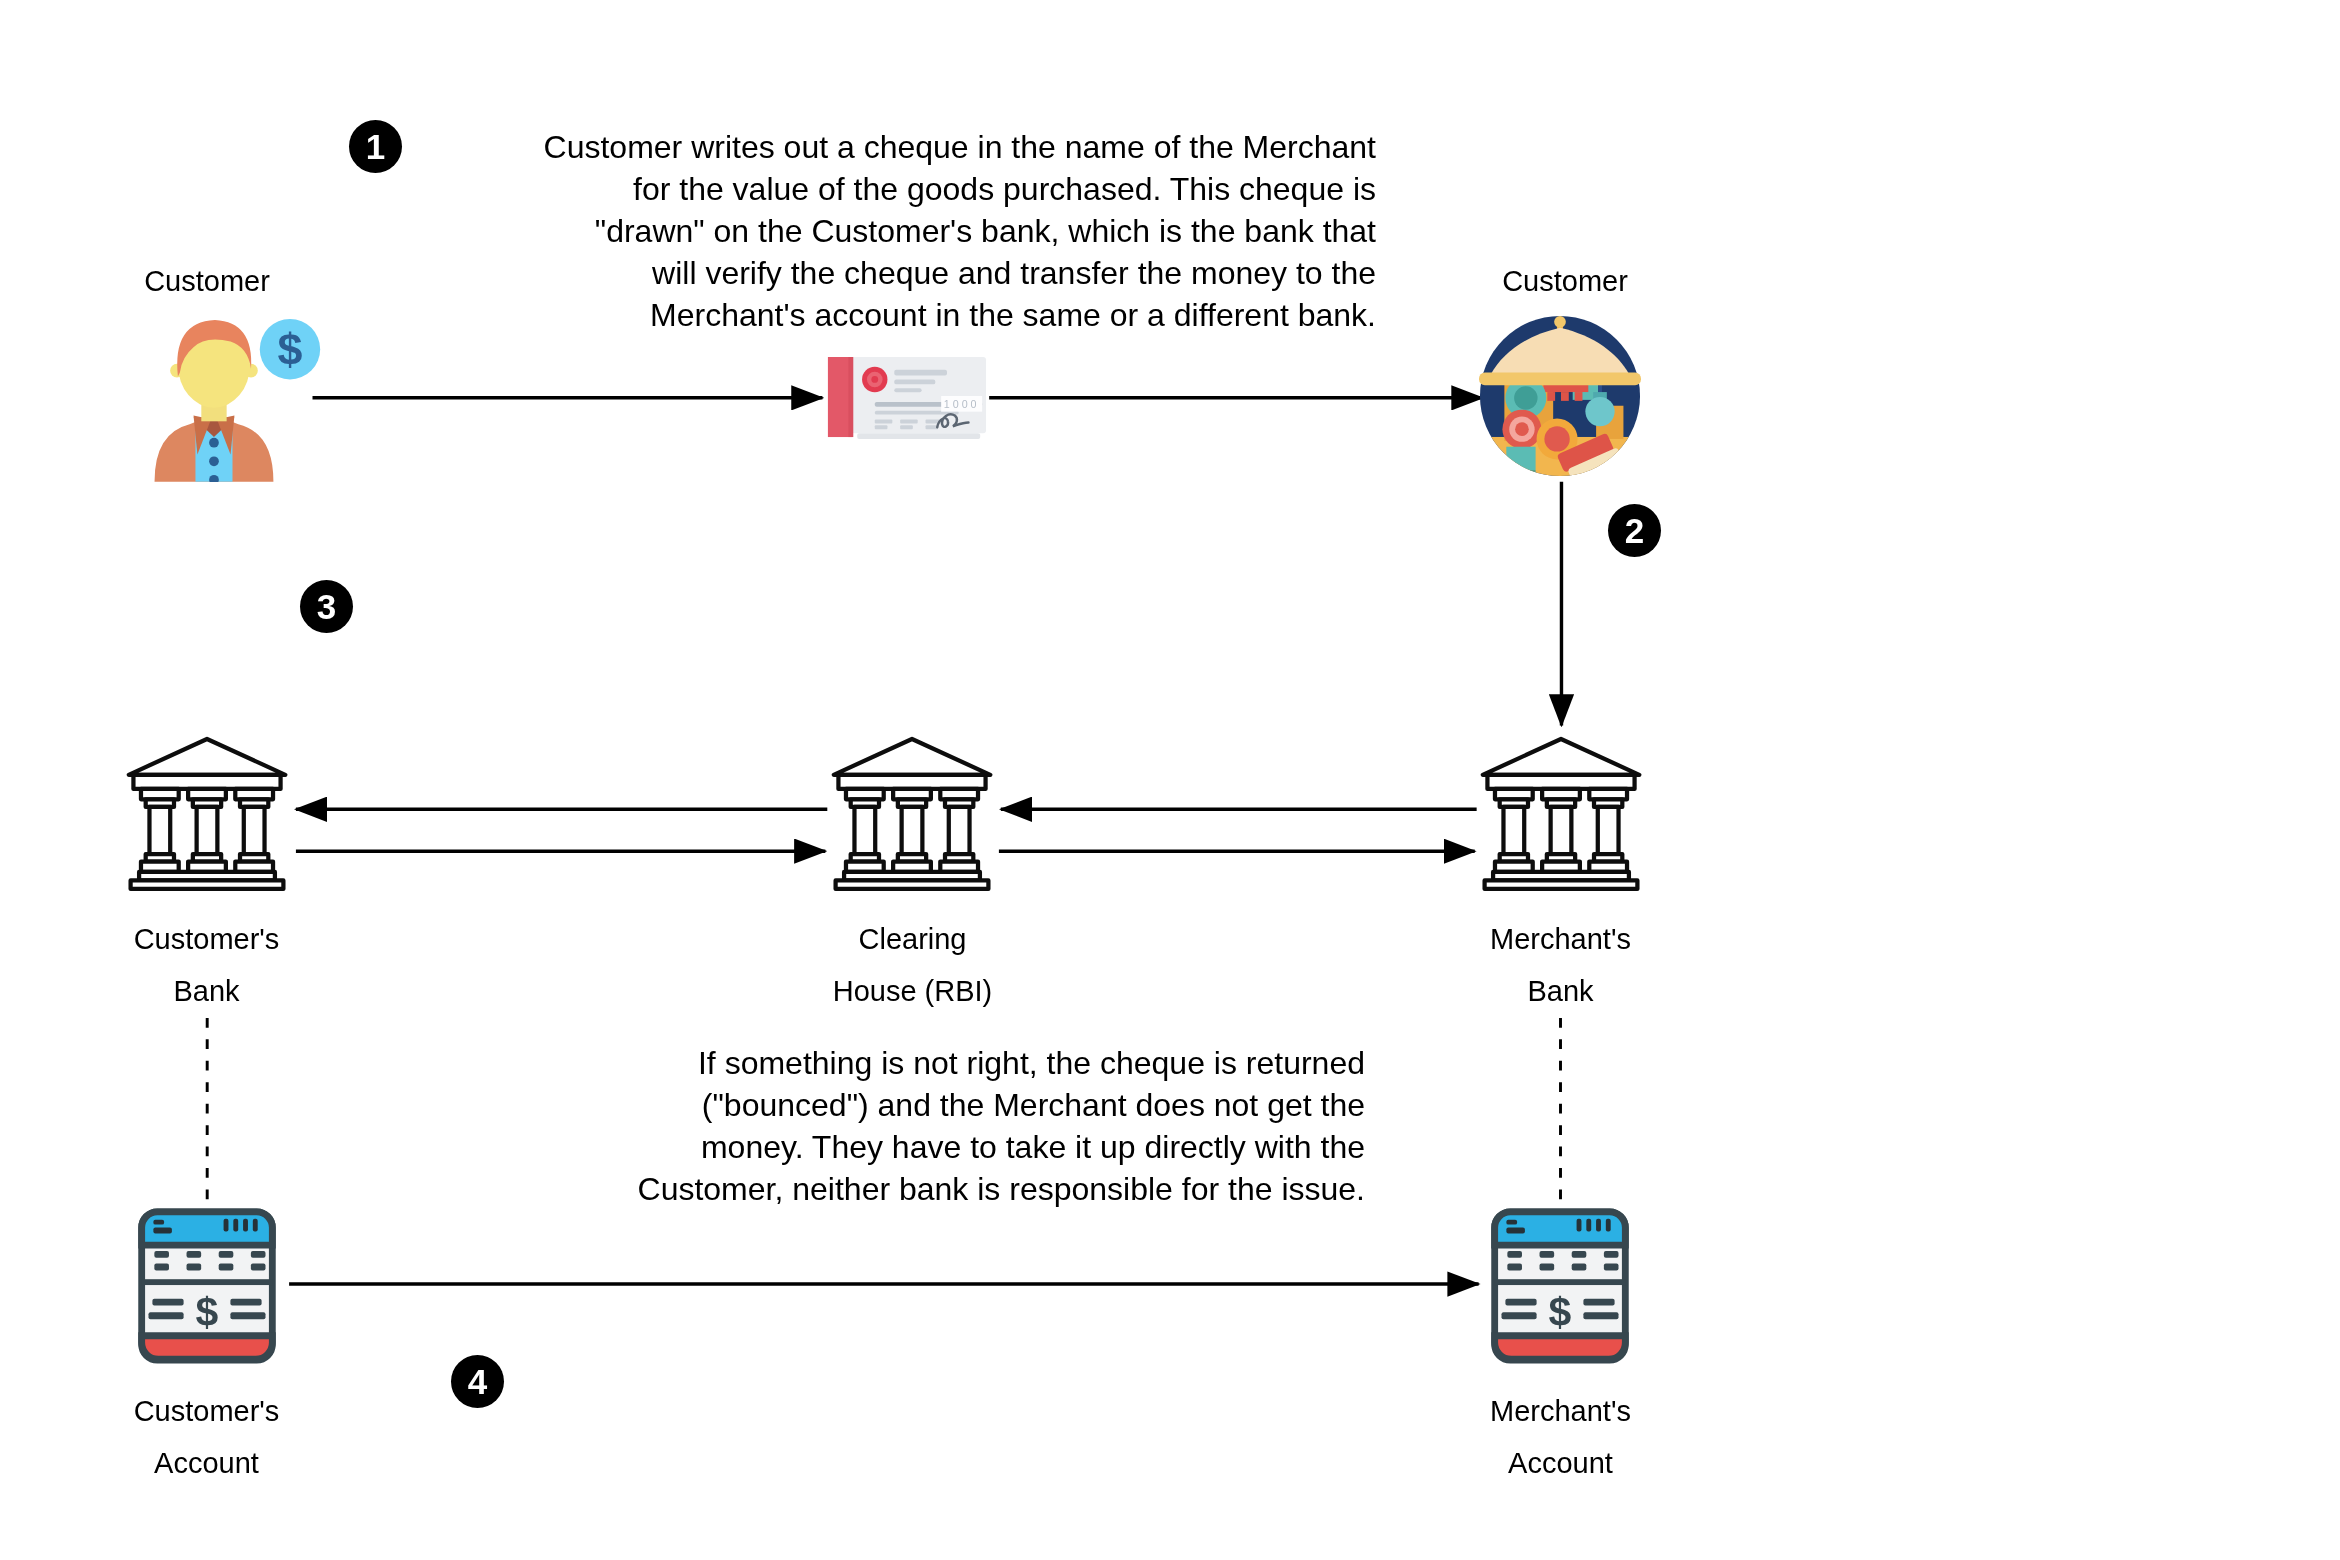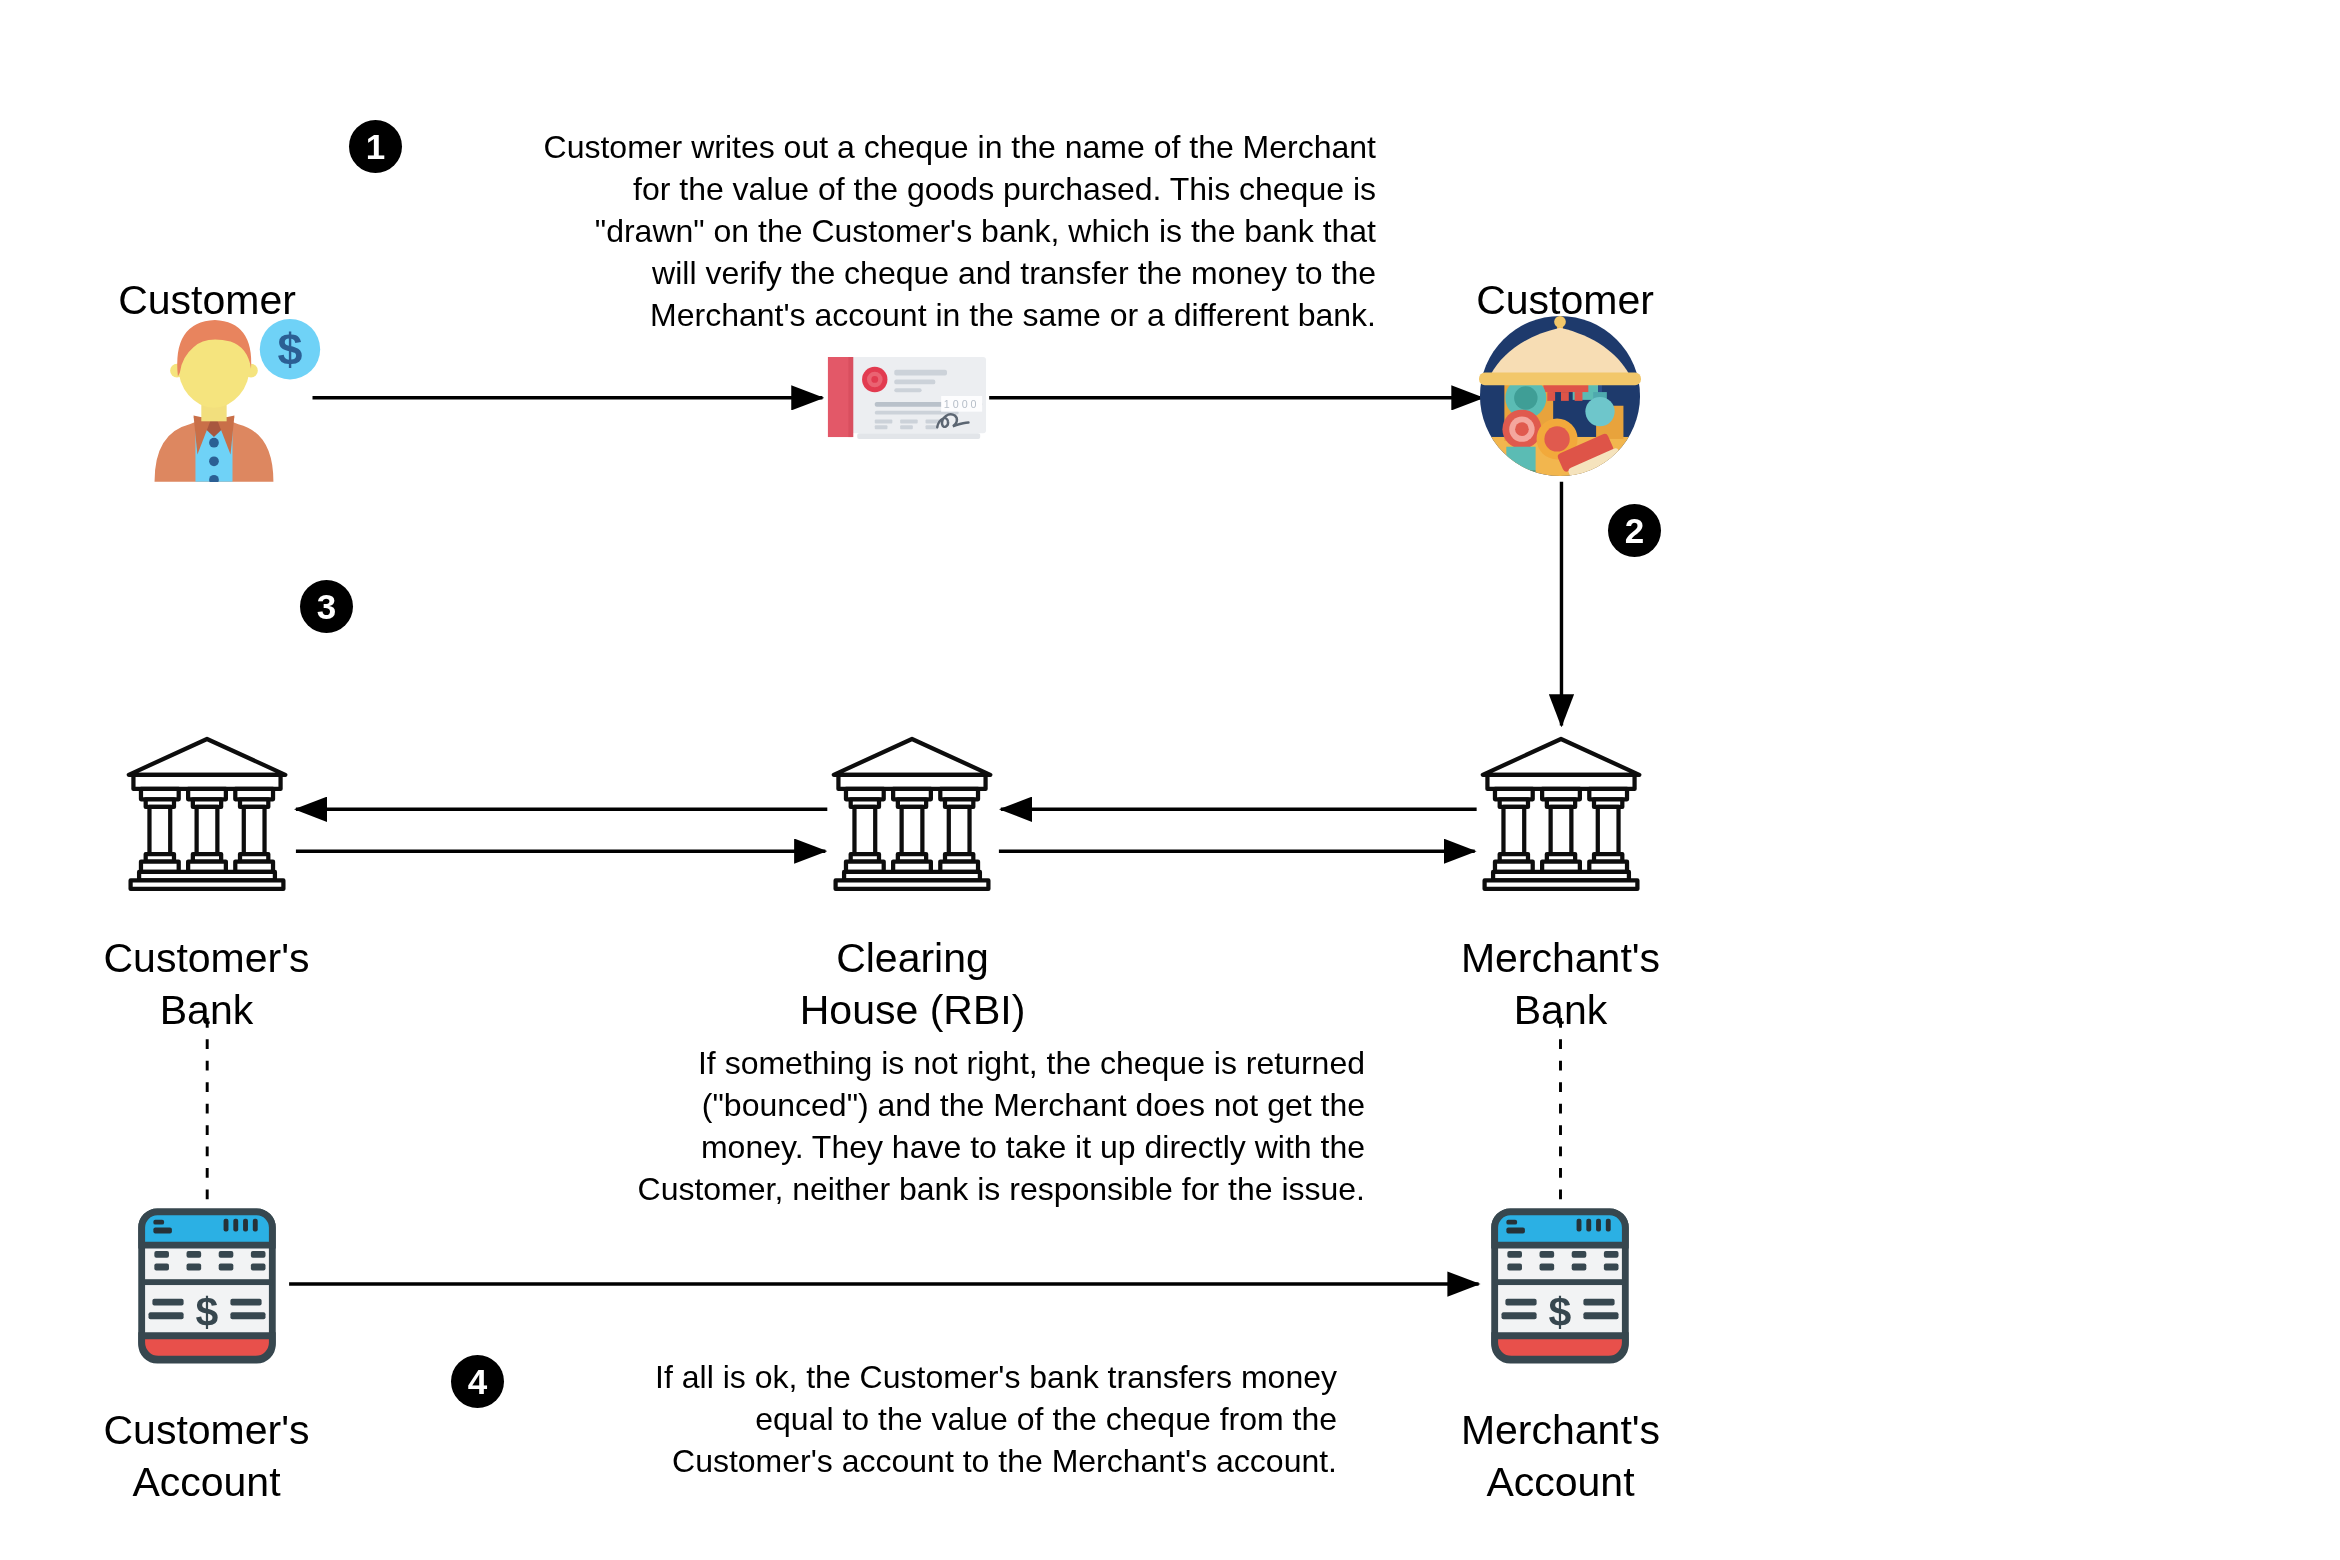--- a/index.html
+++ b/index.html
@@ -11,22 +11,22 @@
     position:absolute;width:53px;height:53px;border-radius:50%;
     background:#000;color:#fff;font-size:35px;font-weight:bold;
     display:flex;align-items:center;justify-content:center;line-height:1;
   }
   .step-text{
     position:absolute;font-size:32px;line-height:42px;text-align:right;
     white-space:pre-line;color:#000;
   }
   .warning-text{color:#000000;}
   .node-label{
-    position:absolute;font-size:41px;line-height:52px;text-align:center;
-    white-space:pre-line;color:#000;margin-top:19px;
+    position:absolute;font-size:29px;line-height:52px;text-align:center;
+    white-space:pre-line;color:#000;
   }
   .icon{position:absolute;}
   #overlay{position:absolute;left:0;top:0;width:2341px;height:1560px;pointer-events:none;}
   #overlay line{stroke:#000;stroke-width:3.5px;}
   .dashed{stroke-dasharray:10 12;stroke-width:3px !important;}
   svg text{font-family:"Liberation Sans", sans-serif;}
 </style>
 </head>
 <body>
 
@@ -87,23 +87,20 @@
     </div>
   <div class="badge" style="left:451px;top:1355px">
       <span>4</span>
     </div>
 
   <div class="step-text" style="left:420px;top:126px;width:956px">Customer writes out a cheque in the name of the Merchant
 for the value of the goods purchased. This cheque is
 "drawn" on the Customer's bank, which is the bank that
 will verify the cheque and transfer the money to the
 Merchant's account in the same or a different bank.</div>
-  <div class="step-text" style="left:479px;top:1356px;width:858px">If all is ok, the Customer's bank transfers money
-equal to the value of the cheque from the
-Customer's account to the Merchant's account.</div>
   <div class="step-text warning-text" style="left:458px;top:1042px;width:907px">If something is not right, the cheque is returned
 ("bounced") and the Merchant does not get the
 money. They have to take it up directly with the
 Customer, neither bank is responsible for the issue.</div>
 
   <div class="node-label" style="left:80px;top:255px;width:254px">Customer</div>
   <div class="node-label" style="left:1438px;top:255px;width:254px">Customer</div>
   <div class="node-label" style="left:60px;top:913px;width:293px">Customer's
 Bank</div>
   <div class="node-label" style="left:766px;top:913px;width:293px">Clearing

